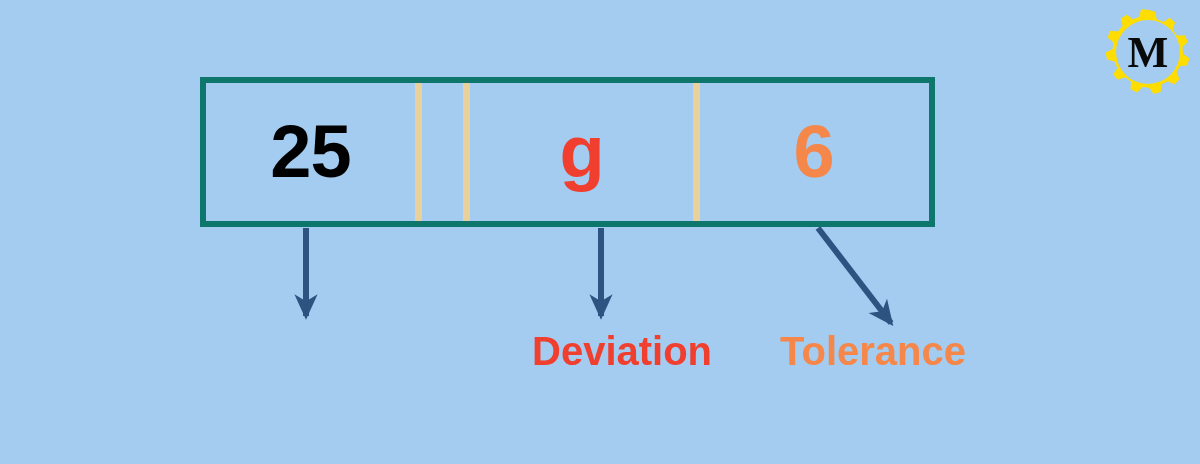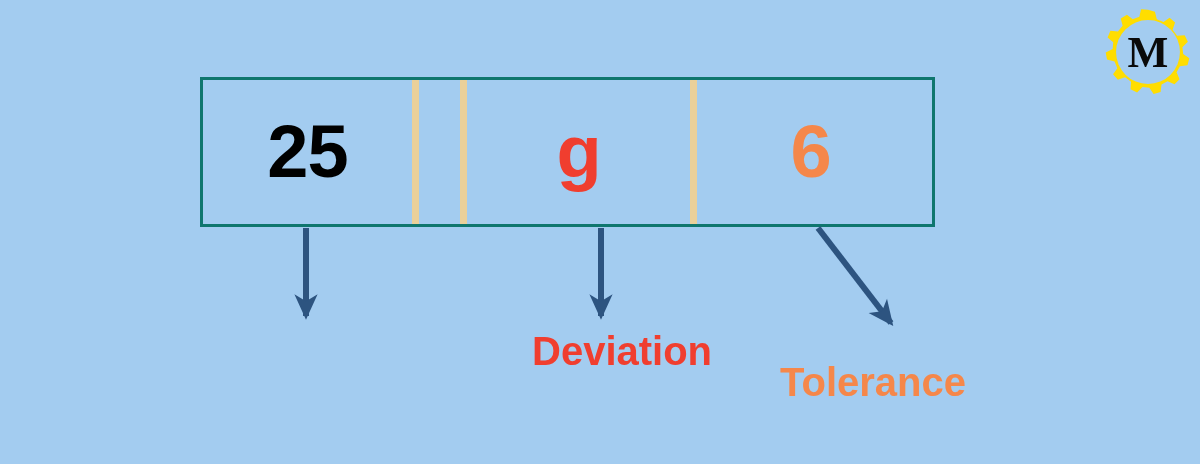--- a/index.html
+++ b/index.html
@@ -39,21 +39,21 @@
   }
 
   
   #spec-box {
     position: absolute;
     left: 200px;
     top: 77px;
     width: 735px;
     height: 150px;
     box-sizing: border-box;
-    border: 3px solid #0f766e;
+    border: 6px solid #0f766e;
     display: flex;
     background: transparent;
   }
   .spec-cell {
     box-sizing: border-box;
     display: flex;
     align-items: center;
     justify-content: center;
     border-right: 7px solid #ead09a;
     height: 100%;
@@ -90,21 +90,21 @@
   .callout-label {
     position: absolute;
     font-family: "Liberation Sans", sans-serif;
     font-weight: 700;
     font-size: 40px;
     line-height: 1;
     white-space: nowrap;
   }
   #label-basic     { left: 200px; top: 331px; color: #000000; }
   #label-deviation { left: 532px; top: 331px; color: #f03e2f; }
-  #label-tolerance { left: 780px; top: 331px; color: #f5874a; margin-top: 31px; }
+  #label-tolerance { left: 780px; top: 331px; color: #f5874a; }
 </style>
 </head>
 <body>
 
 <div id="stage">
 
   <div id="logo">
     <svg viewBox="0 0 100 100" xmlns="http://www.w3.org/2000/svg" aria-hidden="true">
       <g>
         <path d="M50 4

